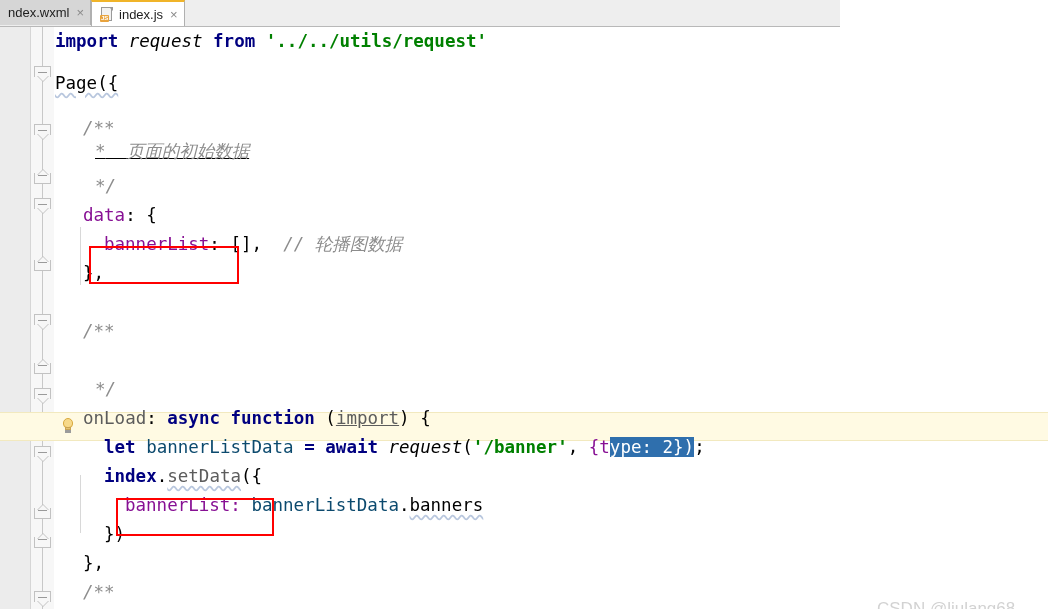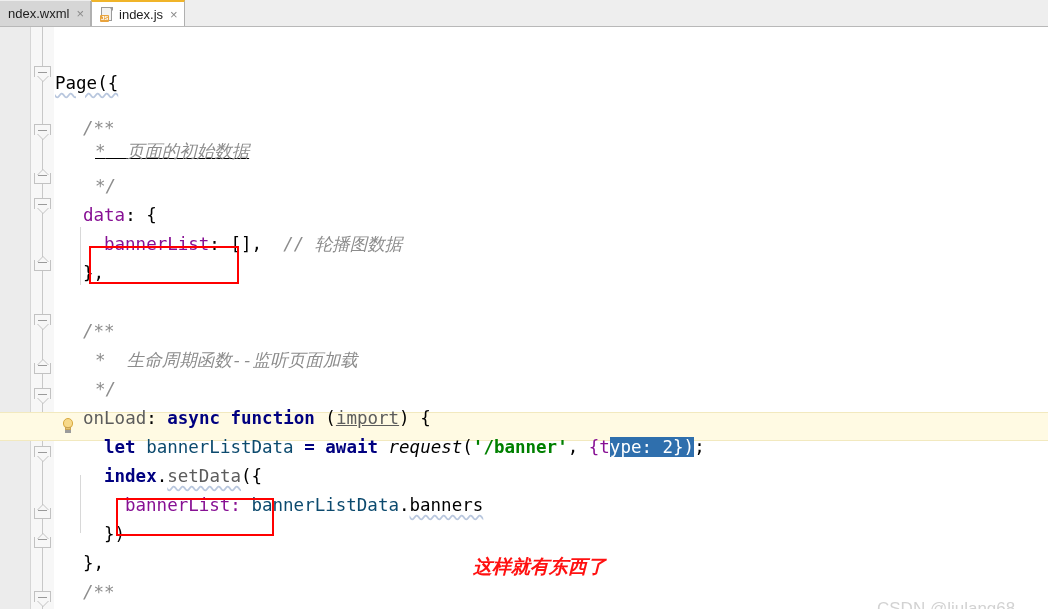--- a/index.html
+++ b/index.html
@@ -12,25 +12,25 @@
 
   #app {
     position: relative;
     width: 1048px; height: 609px;
     background: #ffffff;
   }
 
   
   .tabbar {
     position: absolute; left: 0; top: 0;
-    width: 1048px; height: 26px;
+    width: 840px; height: 26px;
     background: #eeeeee;
     border-bottom: 1px solid #b8b8b8;
     display: flex;
-    align-items: center;
+    align-items: flex-start;
   }
   .tab {
     height: 25px;
     display: flex;
     align-items: center;
     gap: 5px;
     padding: 0 6px 0 8px;
     font-family: "Liberation Sans", sans-serif;
     font-size: 13px;
     color: #1d1d1d;
@@ -392,38 +392,38 @@
       <div class="glass"></div>
         <div class="neck"></div>
         <div class="base"></div>
     </div>
 
     <div class="indent-guide" style="left:80px; top:200px; height:58px;"></div>
     <div class="indent-guide" style="left:80px; top:448px; height:58px;"></div>
 
     <div class="code">
 
+      <div class="line" style="top:0px;"><span class="kw">import</span><span> </span><span class="italic">request</span><span> </span><span class="kw">from</span><span> </span><span class="str">'../../utils/request'</span></div>
 
       <div class="line" style="top:42px;"><span class="wavy">Page({</span></div>
 
       <div class="line" style="top:87px; padding-left:28px;"><span class="comment">/**</span></div>
 
       <div class="line" style="top:110px; padding-left:40px;text-decoration:underline;"><span class="comment">*</span><span class="comment">  </span><span class="comment">页面的初始数据</span></div>
 
       <div class="line" style="top:145px; padding-left:40px;"><span class="comment">*/</span></div>
 
       <div class="line" style="top:203px; padding-left:49px;"><span class="prop">bannerList</span><span class="punct">:</span><span class="punct"> [],</span><span>  </span><span class="comment">// 轮播图数据</span></div>
 
       <div class="line" style="top:174px; padding-left:28px;"><span class="prop">data</span><span class="punct">: {</span></div>
 
       <div class="line" style="top:232px; padding-left:28px;"><span class="punct">},</span></div>
 
       <div class="line" style="top:290px; padding-left:28px;"><span class="comment">/**</span></div>
 
-      <div class="line" style="top:319px; padding-left:40px;"><span class="comment">*</span><span class="comment">  </span><span class="comment">生命周期函数--监听页面加载</span></div>
 
       <div class="line" style="top:348px; padding-left:40px;"><span class="comment">*/</span></div>
 
       <div class="line" style="top:377px; padding-left:28px;"><span class="gray">onLoad</span><span class="punct">: </span><span class="kw">async function</span><span class="punct"> (</span><span class="underline-param">import</span><span class="punct">) {</span></div>
 
       <div class="line" style="top:406px; padding-left:49px;"><span class="kw">let</span><span> </span><span class="localvar">bannerListData</span><span> </span><span class="kw">=</span><span> </span><span class="kw">await</span><span> </span><span class="italic">request</span><span class="punct">(</span><span class="str">'/banner'</span><span class="punct">, </span><span class="prop">{t</span><span class="sel">ype: 2})</span><span class="punct">;</span></div>
 
       <div class="line" style="top:435px; padding-left:49px;"><span class="kw">index</span><span class="punct">.</span><span class="gray wavy">setData</span><span class="punct">({</span></div>
 
       <div class="line" style="top:464px; padding-left:70px;"><span class="prop">bannerList:</span><span> </span><span class="localvar">bannerListData</span><span class="punct">.</span><span class="wavy">banners</span></div>
@@ -432,18 +432,17 @@
 
       <div class="line" style="top:522px; padding-left:28px;"><span class="punct">},</span></div>
 
       <div class="line" style="top:551px; padding-left:28px;"><span class="comment">/**</span></div>
 
     </div>
 
     <div class="redbox" style="left:89px; top:219px; width:150px; height:38px;"></div>
     <div class="redbox" style="left:116px; top:471px; width:158px; height:38px;"></div>
 
-    <div class="red-note" style="left:473px; top:527px;">这样就有东西了</div>
 
     <div class="watermark" style="left:877px; top:572px;">CSDN @liulang68</div>
 
   </div>
 </div>
 
 </body></html>

